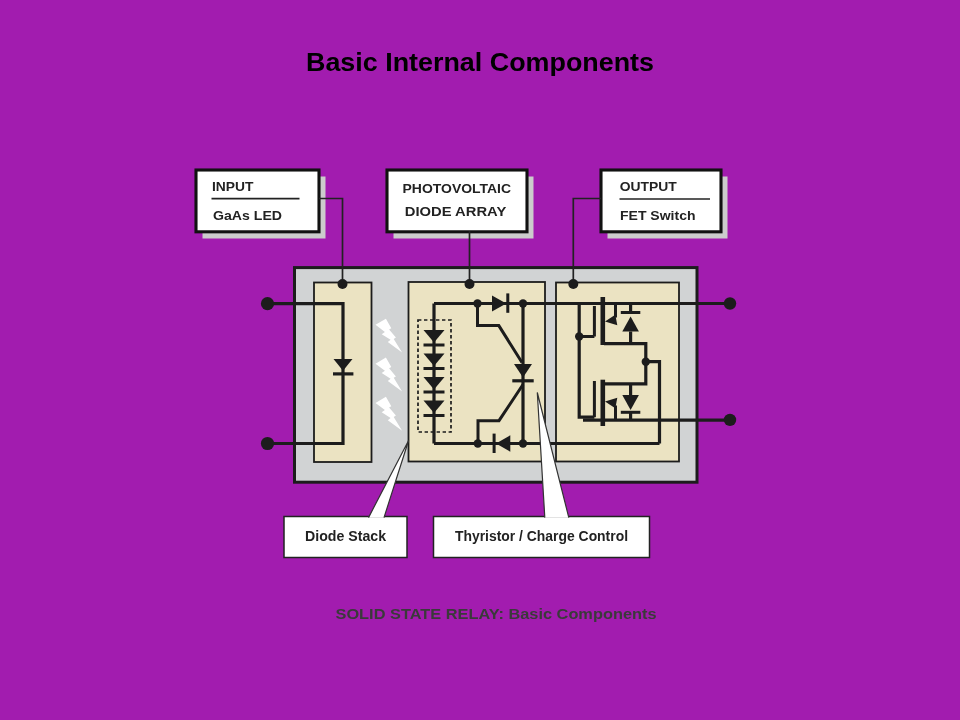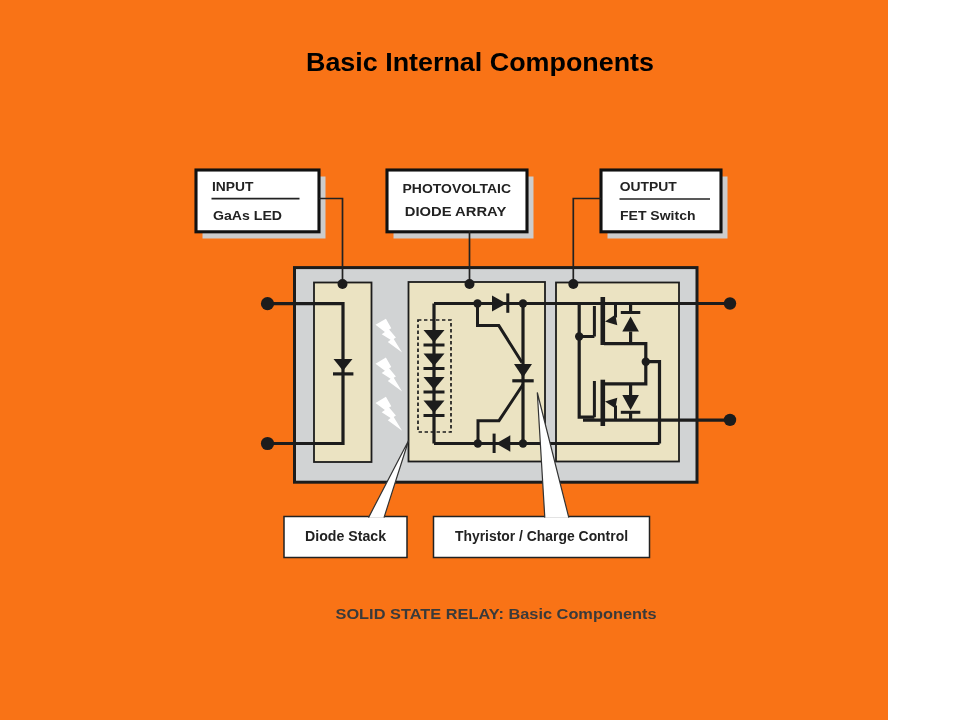--- a/index.html
+++ b/index.html
@@ -1,16 +1,16 @@
 <!DOCTYPE html>
 <html><head>
 <meta charset="utf-8">
 <style>
   html,body{margin:0;padding:0;background:#ffffff;}
-  .page{position:relative;width:888px;height:720px;background:#f97316;overflow:hidden;
+  .page{position:relative;width:960px;height:720px;background:#a21caf;overflow:hidden;
         font-family:"Liberation Sans", sans-serif;}
   svg{position:absolute;left:0;top:0;}
   text{font-family:"Liberation Sans", sans-serif;}
 </style>
 </head>
 <body>
 <div class="page">
 <svg width="960" height="720" viewBox="0 0 960 720">
 
   <text x="480" y="70.5" text-anchor="middle" font-size="26" font-weight="bold" fill="#000000" textLength="348" lengthAdjust="spacingAndGlyphs">Basic Internal Components</text>

